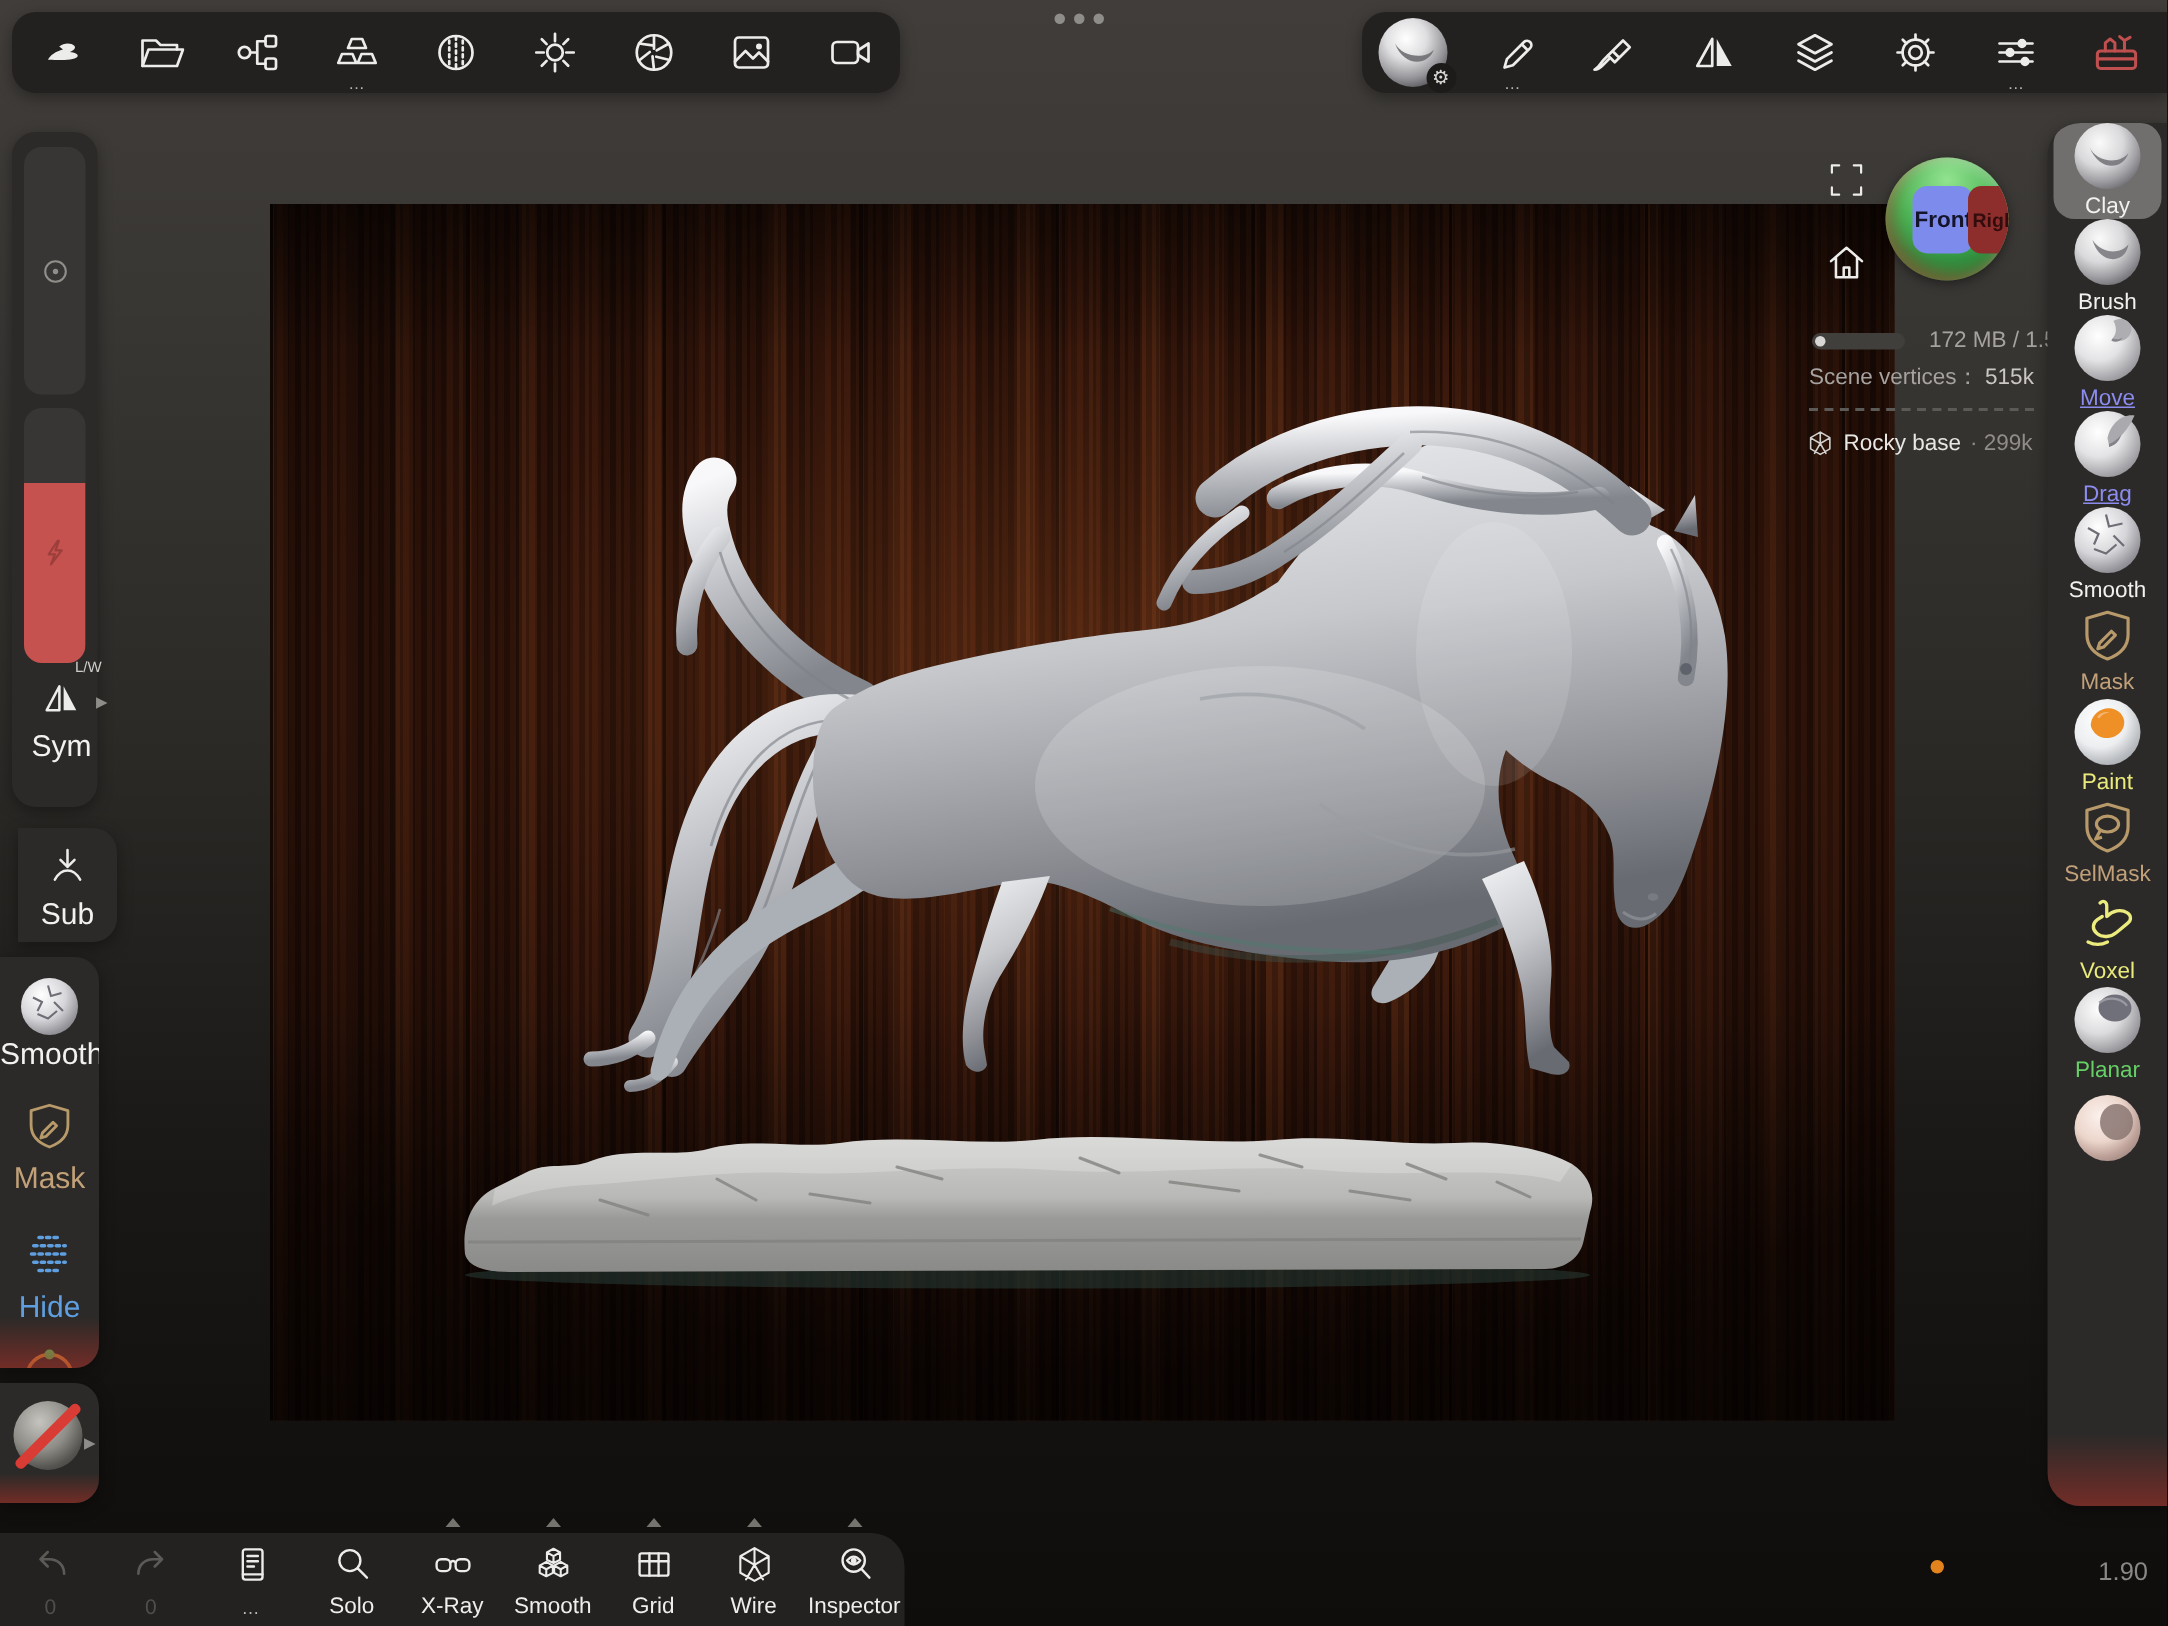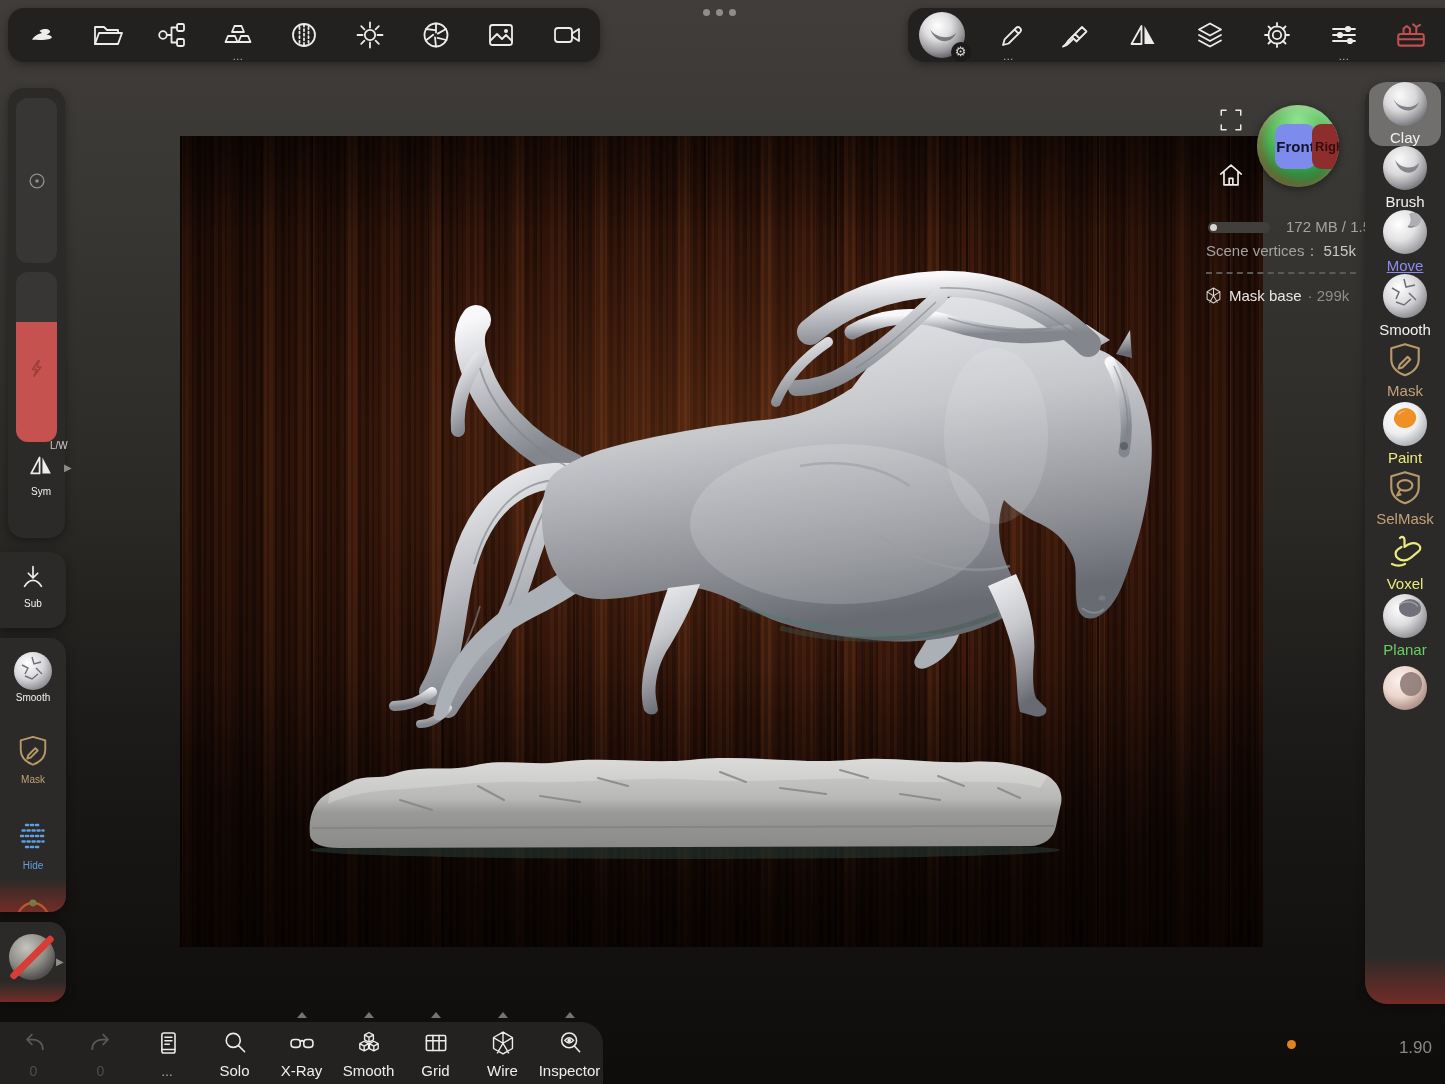--- a/index.html
+++ b/index.html
@@ -53,27 +53,27 @@
   .objline .ocount{color:#8f8c89;}
   .zoomlvl{left:1380px;top:1038px;width:52px;text-align:right;color:#8a8885;font-size:17px;}
   
   .lpanel{background:#2b2a28;box-shadow:0 3px 10px rgba(0,0,0,.35);}
   .lpA{left:8px;top:88px;width:57px;height:450px;border-radius:16px;}
   .vslider{position:absolute;left:8px;width:41px;border-radius:12px;background:#383634;overflow:hidden;}
   .vs1{top:10px;height:165px;}
   .vs2{top:184px;height:170px;}
   .vs2 .fill{position:absolute;left:0;right:0;bottom:0;height:120px;background:#c5524e;}
   .vsicon{position:absolute;left:50%;transform:translateX(-50%);}
-  .lpB{left:0;top:552px;width:66px;height:76px;border-radius:0 16px 16px 0;}
+  .lpB{left:12px;top:552px;width:66px;height:76px;border-radius:0 16px 16px 0;}
   .lpC{left:0;top:638px;width:66px;height:274px;border-radius:0 16px 16px 0;overflow:hidden;position:absolute;}
   .lpD{left:0;top:922px;width:66px;height:80px;border-radius:0 16px 16px 0;overflow:hidden;position:absolute;}
   .redfade{position:absolute;left:0;right:0;bottom:0;pointer-events:none;
     background:linear-gradient(to top,rgba(158,46,38,.62),rgba(158,46,38,0));}
   .ltool{position:absolute;left:0;width:66px;text-align:center;}
-  .ltool .lbl{font-size:10px;margin-top:2px;}
+  .ltool .lbl{font-size:20px;margin-top:2px;}
   .c-white{color:#f2f1ef;} .c-purple{color:#8c8cf0;text-decoration:underline;} .c-tan{color:#c2a179;}
   .c-yellow{color:#e9e97c;} .c-green{color:#66d066;} .c-blue{color:#5f9fe0;}
   .lw-badge{position:absolute;left:24px;top:-10px;font-size:10px;color:#cfcdca;}
   .side-arrow{position:absolute;font-size:10px;color:#8f8d8a;}
   .ball38{width:38px;height:38px;border-radius:50%;margin:0 auto;position:relative;
     background:radial-gradient(circle at 36% 30%,#ffffff,#d6d6da 45%,#96969c 72%,#63636b);}
   .nomat-sph{width:46px;height:46px;border-radius:50%;position:absolute;left:9px;top:12px;
     background:radial-gradient(circle at 38% 30%,#c6c4be,#8e8c86 45%,#565450 72%,#34322e);}
   .noslash{position:absolute;left:-6px;top:20px;width:58px;height:7px;border-radius:3px;background:#d83c34;transform:rotate(-45deg);}
   
@@ -327,21 +327,21 @@
     </div>
   <div class="abs stats memtxt">172 MB / 1.5</div>
   <div class="abs stats verts">
     <span>Scene vertices：</span><b>515k</b>
   </div>
   <div class="abs dashsep"></div>
   <div class="abs stats objline">
     <svg class="icon" width="19" height="19" viewBox="0 0 32 32" style="stroke:#d3d1ce">
       <path d="M16 3.5l10.8 6.2v12.6L16 28.5 5.2 22.3V9.7z M16 3.5v12.8 M16 16.3l10.8-6.4 M16 16.3L5.2 9.9 M16 16.3l6.4 11 M16 16.3l-6.4 11"></path>
     </svg>
-    <span class="oname">Mask base</span>
+    <span class="oname">Rocky base</span>
     <span class="ocount">· 299k</span>
   </div>
 
   <div class="abs lpanel lpA">
     <div class="vslider vs1">
       <svg class="vsicon" style="top:72px" width="22" height="22" viewBox="0 0 32 32" fill="none" stroke="#908e8b" stroke-width="2">
         <circle cx="16" cy="16" r="10"></circle>
           <circle cx="16" cy="16" r="2.6" fill="#908e8b" stroke="none"></circle>
       </svg>
     </div>
@@ -431,20 +431,29 @@
     <div class="tool">
       <div class="sph move">
         <svg width="48" height="48" viewBox="0 0 48 48" style="left:-2px;top:-2px">
             <path fill="#aeaeb2" d="M28 6c7-4 15 2 11 9-2.5 4.5-8 5.5-11.5 2.5 3-3.5 2.5-8 .5-11.5z"></path>
             <path fill="#85858b" d="M27.5 17.5c2 1 4.5 1 6.5-.5-1.5 3-5 3.5-7.5 2z"></path>
           </svg>
       </div>
       <div class="tlabel c-purple">Move</div>
     </div>
     <div class="tool">
+      <div class="sph drag">
+        <svg width="48" height="48" viewBox="0 0 48 48" style="left:-2px;top:-2px">
+            <path fill="#aaaaae" d="M24 20c2-9 9-16 18-15-4 9-10 16-17 20z"></path>
+            <path fill="#82828a" d="M25 24c3-1 6-3.5 8-6-1 4-4 7-8 8z"></path>
+          </svg>
+      </div>
+      <div class="tlabel c-purple">Drag</div>
+    </div>
+    <div class="tool">
       <div class="sph smoothball">
         <svg width="44" height="44" viewBox="0 0 44 44" fill="none" stroke="#6e6e76" stroke-width="1.5">
             <path d="M9 14l7 4-3 7 M21 5l2 8 9-2 M13 28l8 3 7-6 M26 19l7 7"></path>
           </svg>
       </div>
       <div class="tlabel c-white">Smooth</div>
     </div>
     <div class="tool">
       <svg width="38" height="38" viewBox="0 0 36 36" fill="none" stroke="#b89a6a" stroke-width="2" stroke-linejoin="round">
         <path d="M18 3l13 3.8V17c0 7.8-5 12.6-13 15.5C10 29.6 5 24.8 5 17V6.8z"></path>

